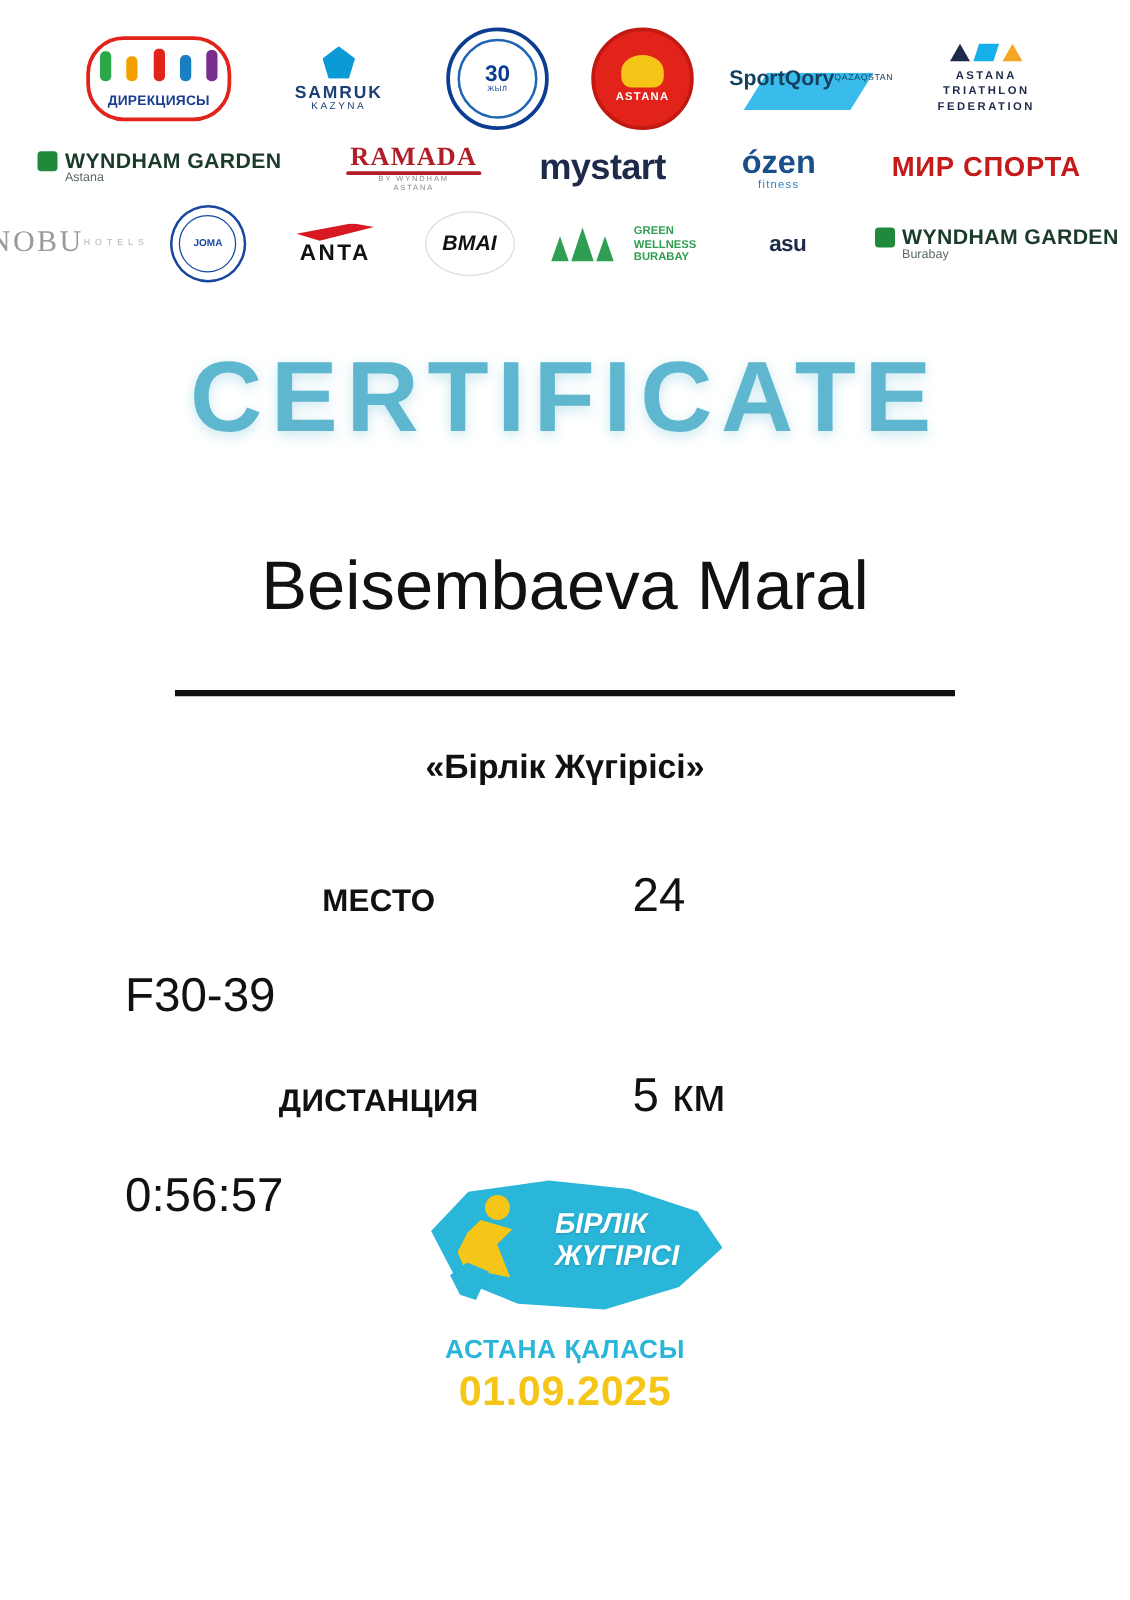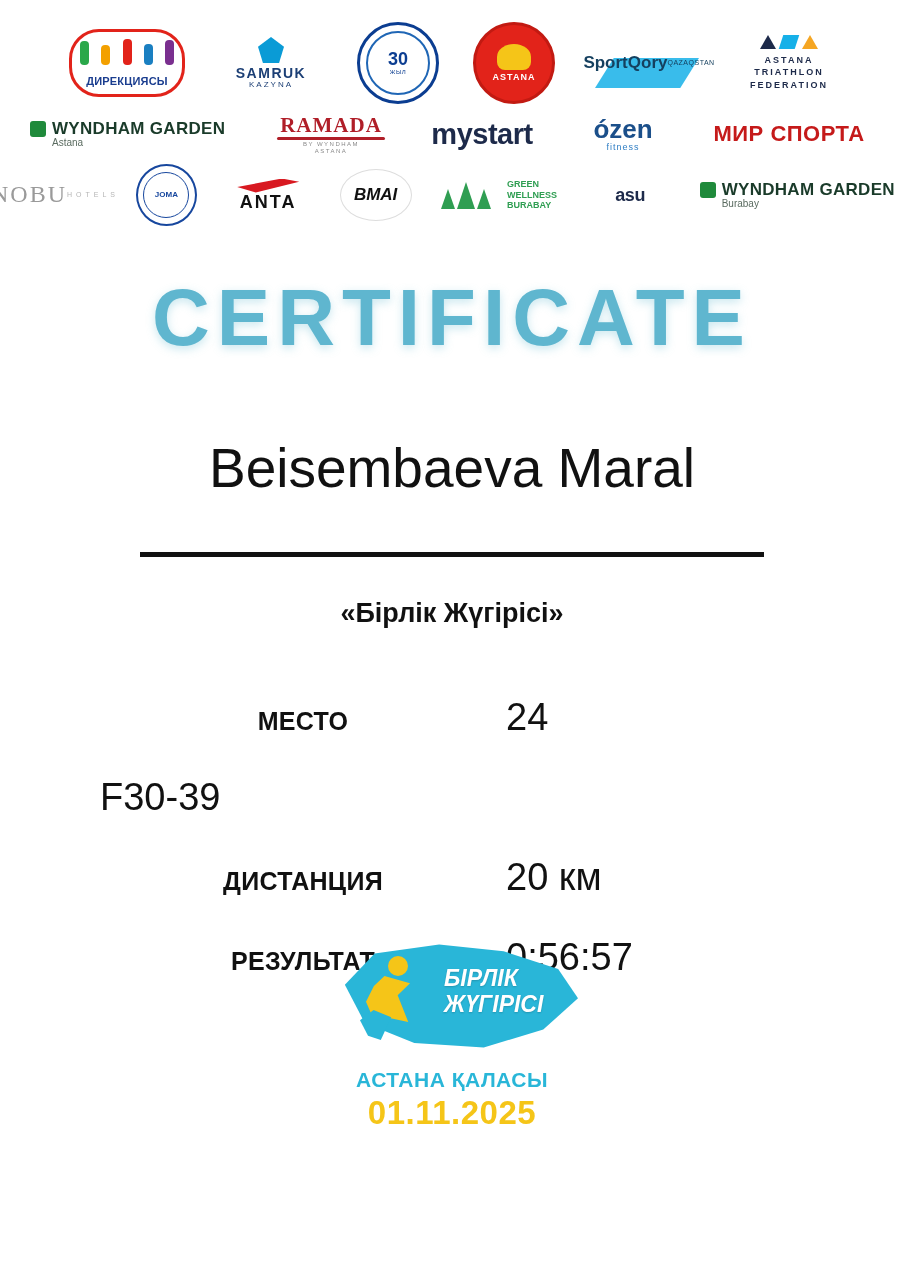--- a/index.html
+++ b/index.html
@@ -407,36 +407,35 @@
   <div class="rows">
     <div class="row">
       <div class="k">МЕСТО</div>
       <div class="v">24</div>
     </div>
     <div class="row">
       <div class="v">F30-39</div>
     </div>
     <div class="row">
       <div class="k">ДИСТАНЦИЯ</div>
-      <div class="v">20 км</div>
+      <div class="v">5 км</div>
     </div>
     <div class="row">
-      <div class="k">РЕЗУЛЬТАТ</div>
       <div class="v">0:56:57</div>
     </div>
   </div>
 
   <div class="event-logo">
     <div class="map"></div>
     <div class="runner">
       <div class="head"></div>
       <div class="body"></div>
       <div class="leg"></div>
     </div>
     <div class="brand">
       <div>БІРЛІК</div>
       <div>ЖҮГІРІСІ</div>
     </div>
     <div class="city">АСТАНА ҚАЛАСЫ</div>
-    <div class="date">01.11.2025</div>
+    <div class="date">01.09.2025</div>
   </div>
 
 </div>
 
 </body></html>

